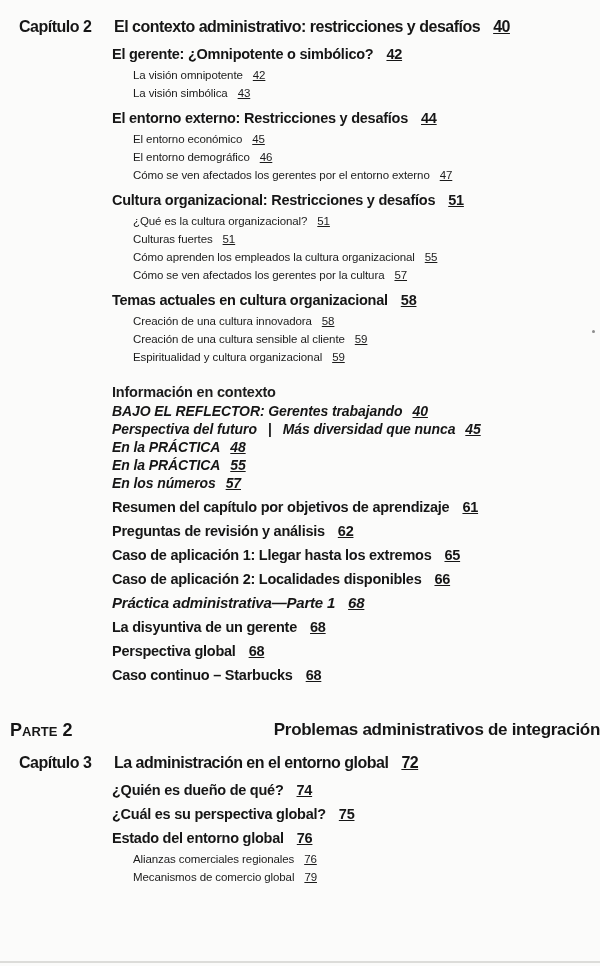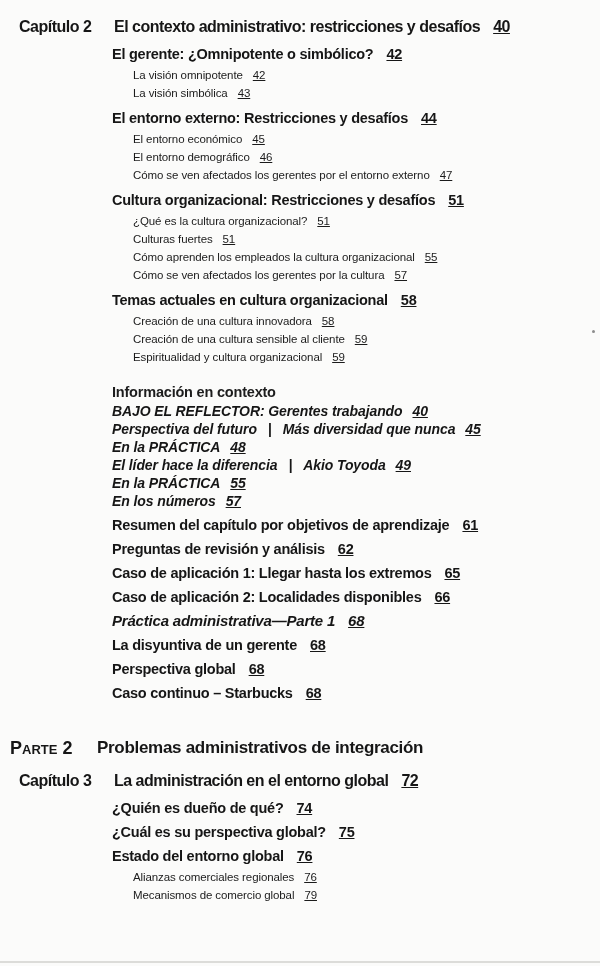--- a/index.html
+++ b/index.html
@@ -10,21 +10,21 @@
     color:#161616;
     position:relative;
     overflow:hidden;
   }
   #toc{padding-top:16px;}
   .line{white-space:nowrap;}
   
   .chapter{display:flex;padding-left:19px;font-weight:bold;font-size:16px;line-height:22px;letter-spacing:-0.5px;}
   .chapter .label{width:95px;flex:none;}
   
-  .part{display:flex;padding-left:10px;font-weight:bold;font-size:17px;line-height:26px;letter-spacing:-0.3px;margin-top:30px;}
+  .part{display:flex;padding-left:10px;font-weight:bold;font-size:17px;line-height:26px;letter-spacing:-0.3px;margin-top:30px;justify-content:space-between;}
   .part .label{width:87px;flex:none;font-variant:small-caps;font-size:18px;letter-spacing:0;}
   .part + .chapter{margin-top:9px;}
   
   .section{padding-left:112px;font-weight:bold;font-size:14.5px;line-height:24px;margin-top:4px;letter-spacing:-0.25px;}
   .section + .section{margin-top:0;}
   
   .sub{padding-left:133px;font-size:11.5px;line-height:18px;letter-spacing:-0.1px;color:#1b1b1b;}
   
   .feature-header{padding-left:112px;font-weight:bold;font-size:14.5px;line-height:20px;margin-top:16px;letter-spacing:-0.2px;color:#1d1d1d;}
   
@@ -62,21 +62,20 @@
       <div class="line sub"><span class="body"><span>Cómo aprenden los empleados la cultura organizacional</span><span class="pg">55</span></span></div>
       <div class="line sub"><span class="body"><span>Cómo se ven afectados los gerentes por la cultura</span><span class="pg">57</span></span></div>
       <div class="line section"><span class="body"><span>Temas actuales en cultura organizacional</span><span class="pg">58</span></span></div>
       <div class="line sub"><span class="body"><span>Creación de una cultura innovadora</span><span class="pg">58</span></span></div>
       <div class="line sub"><span class="body"><span>Creación de una cultura sensible al cliente</span><span class="pg">59</span></span></div>
       <div class="line sub"><span class="body"><span>Espiritualidad y cultura organizacional</span><span class="pg">59</span></span></div>
       <div class="line feature-header"><span class="body"><span>Información en contexto</span></span></div>
       <div class="line feature"><span class="body"><span>BAJO EL REFLECTOR: Gerentes trabajando</span><span class="pg">40</span></span></div>
       <div class="line feature"><span class="body"><span>Perspectiva del futuro</span><span class="pipe">|</span><span>Más diversidad que nunca</span><span class="pg">45</span></span></div>
       <div class="line feature"><span class="body"><span>En la PRÁCTICA</span><span class="pg">48</span></span></div>
-      <div class="line feature"><span class="body"><span>El líder hace la diferencia</span><span class="pipe">|</span><span>Akio Toyoda</span><span class="pg">49</span></span></div>
       <div class="line feature"><span class="body"><span>En la PRÁCTICA</span><span class="pg">55</span></span></div>
       <div class="line feature"><span class="body"><span>En los números</span><span class="pg">57</span></span></div>
       <div class="line big"><span class="body"><span>Resumen del capítulo por objetivos de aprendizaje</span><span class="pg">61</span></span></div>
       <div class="line big"><span class="body"><span>Preguntas de revisión y análisis</span><span class="pg">62</span></span></div>
       <div class="line big"><span class="body"><span>Caso de aplicación 1: Llegar hasta los extremos</span><span class="pg">65</span></span></div>
       <div class="line big"><span class="body"><span>Caso de aplicación 2: Localidades disponibles</span><span class="pg">66</span></span></div>
       <div class="line practice"><span class="body"><span>Práctica administrativa—Parte 1</span><span class="pg">68</span></span></div>
       <div class="line big"><span class="body"><span>La disyuntiva de un gerente</span><span class="pg">68</span></span></div>
       <div class="line big"><span class="body"><span>Perspectiva global</span><span class="pg">68</span></span></div>
       <div class="line big"><span class="body"><span>Caso continuo – Starbucks</span><span class="pg">68</span></span></div>

